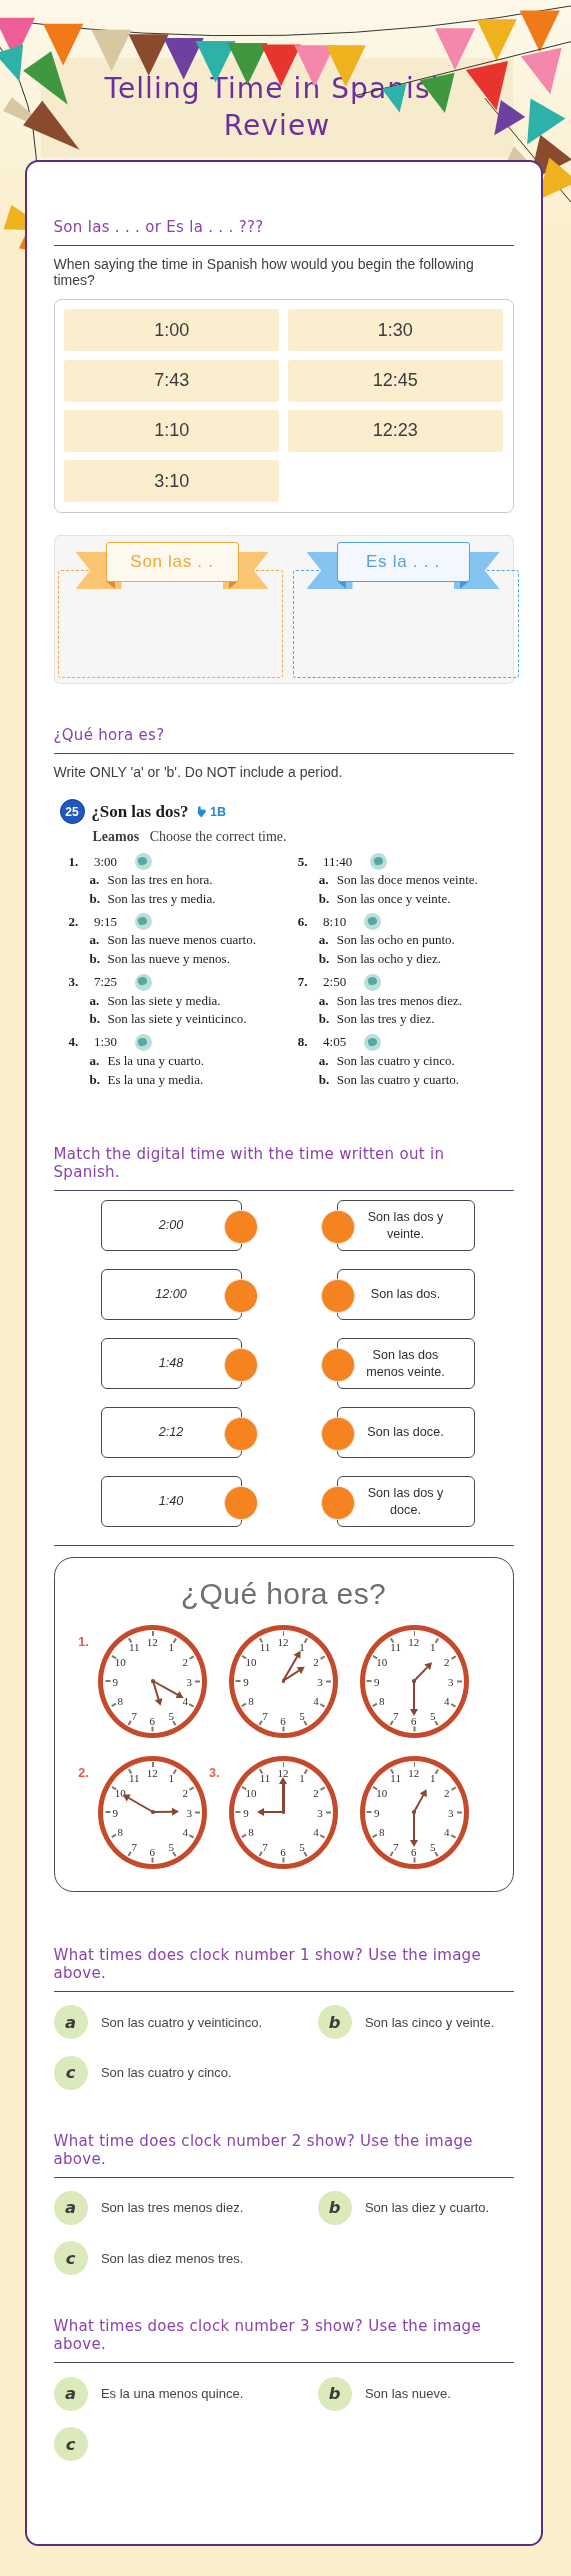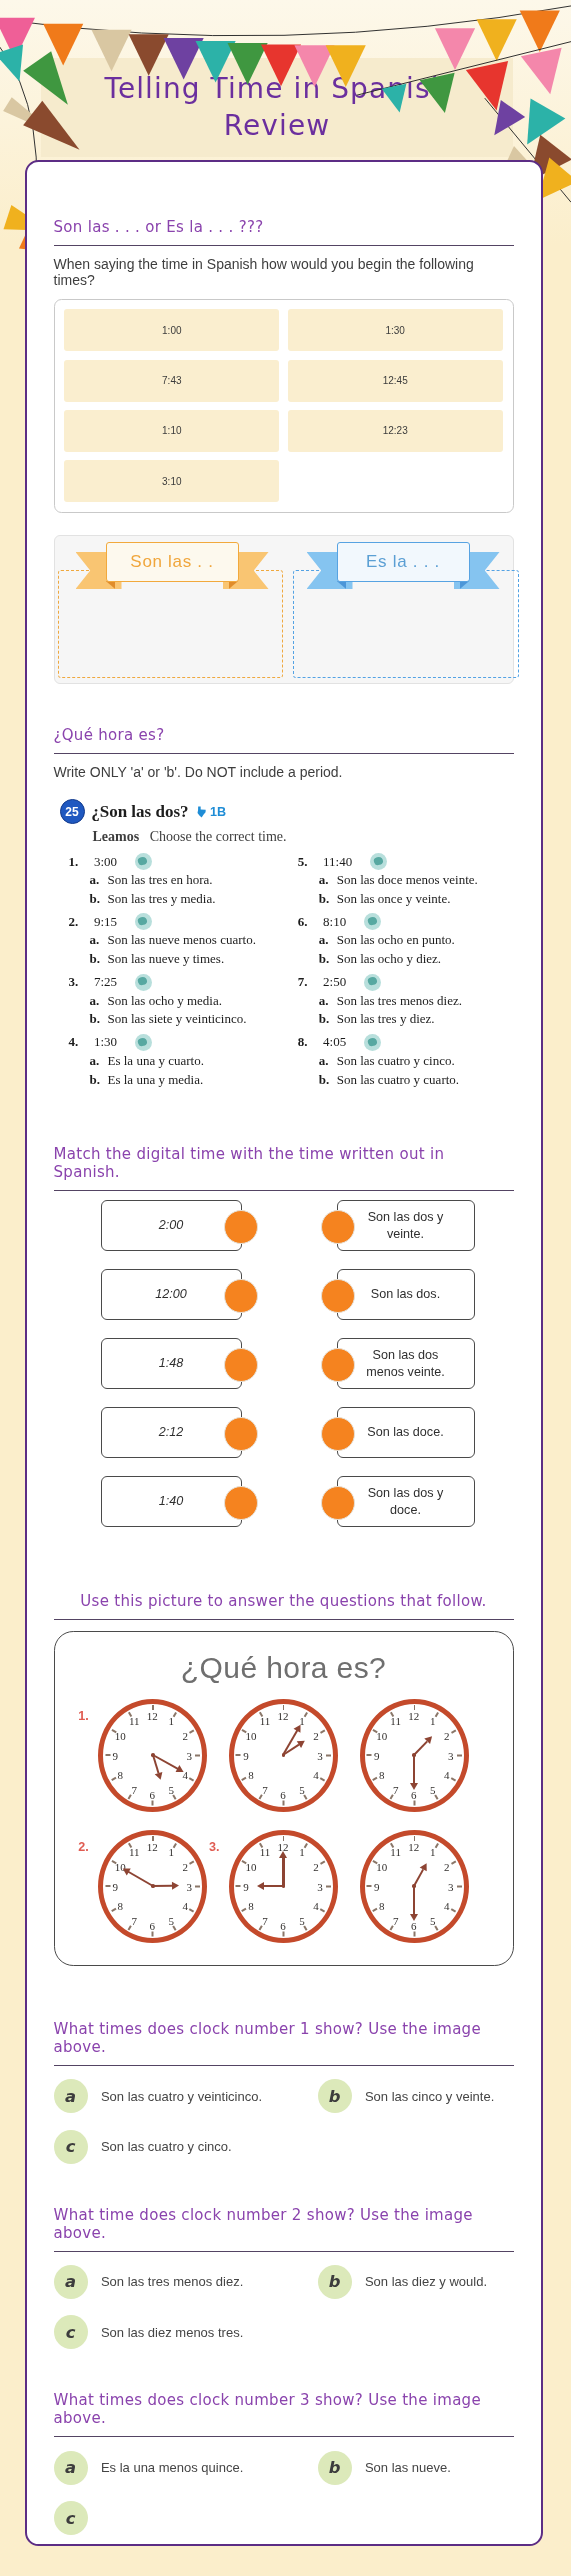--- a/index.html
+++ b/index.html
@@ -38,21 +38,21 @@
   .rule{border-top:1.2px solid #544463; height:0;}
   .prompt{font-size:14px; color:#3e3e3e;}
   
   .tile-card{
     border:0.7px solid #c9c9c9; border-radius:7.4px; padding:9.7px;
     display:grid; grid-template-columns:1fr 1fr; gap:8.2px; background:#fff;
   }
   .tile{
     background:var(--tile-bg); border-radius:3px; height:42px;
     display:flex; align-items:center; justify-content:center;
-    font-size:10px; color:#3c3c3c; cursor:grab;
+    font-size:18px; color:#3c3c3c; cursor:grab;
   }
   
   .dd-card{
     position:relative; margin-top:22px; height:149px;
     background:#f6f6f6; border:0.7px solid #e2e2e2; border-radius:6px;
   }
   .zone{position:absolute; top:34px; height:108px; border-radius:3px;}
   .zone.orange{left:3.7px; width:225px; border:1.5px dashed #efa83e;}
   .zone.blue{left:238px; width:226px; border:1.5px dashed #53a2e4;}
   .ribbon{position:absolute; top:6px; width:193px; height:52px;}
@@ -264,32 +264,32 @@
               <b>2.</b>
               <span>9:15</span>
               <span class="spk"></span>
             </div>
             <div class="ex-opt">
               <b>a.</b>
               <span>Son las nueve menos cuarto.</span>
             </div>
             <div class="ex-opt">
               <b>b.</b>
-              <span>Son las nueve y times.</span>
+              <span>Son las nueve y menos.</span>
             </div>
           </div>
           <div class="ex-item">
             <div class="hd">
               <b>3.</b>
               <span>7:25</span>
               <span class="spk"></span>
             </div>
             <div class="ex-opt">
               <b>a.</b>
-              <span>Son las ocho y media.</span>
+              <span>Son las siete y media.</span>
             </div>
             <div class="ex-opt">
               <b>b.</b>
               <span>Son las siete y veinticinco.</span>
             </div>
           </div>
           <div class="ex-item">
             <div class="hd">
               <b>4.</b>
               <span>1:30</span>
@@ -385,21 +385,20 @@
         <div class="match-row">
           <div class="mbox l">2:12<span class="dot"></span></div>
           <div class="mbox r">Son las doce.<span class="dot"></span></div>
         </div>
         <div class="match-row">
           <div class="mbox l">1:40<span class="dot"></span></div>
           <div class="mbox r">Son las dos y doce.<span class="dot"></span></div>
         </div>
       </div>
 
-    <div class="hw center-head" style="margin-top:65px;">Use this picture to answer the questions that follow.</div>
     <div class="rule" style="margin-top:9px;"></div>
     <div class="clock-card">
       <div class="clock-title">¿Qué hora es?</div>
       <div class="clock-grid" id="clock-grid">
           <div class="clock">
             <div class="face"></div>
             <span class="cnum" style="left: 73px; top: 22.4px;">1</span>
             <span class="tickm" style="left: 76px; top: 13px; transform: rotate(30deg);"></span>
             <span class="cnum" style="left: 87px; top: 37px;">2</span>
             <span class="tickm" style="left: 93px; top: 30.5px; transform: rotate(60deg);"></span>
@@ -662,21 +661,21 @@
         </div>
         <div class="hw" style="margin-top: 42px;">What time does clock number 2 show?  Use the image above.</div>
         <div class="rule" style="margin-top: 9px;"></div>
         <div class="q-opts">
           <div class="opt">
             <div class="obadge">a</div>
             <div class="otext">Son las tres menos diez.</div>
           </div>
           <div class="opt">
             <div class="obadge">b</div>
-            <div class="otext">Son las diez y would.</div>
+            <div class="otext">Son las diez y cuarto.</div>
           </div>
           <div class="opt">
             <div class="obadge">c</div>
             <div class="otext">Son las diez menos tres.</div>
           </div>
         </div>
         <div class="hw" style="margin-top: 42px;">What times does clock number 3 show?  Use the image above.</div>
         <div class="rule" style="margin-top: 9px;"></div>
         <div class="q-opts">
           <div class="opt">

